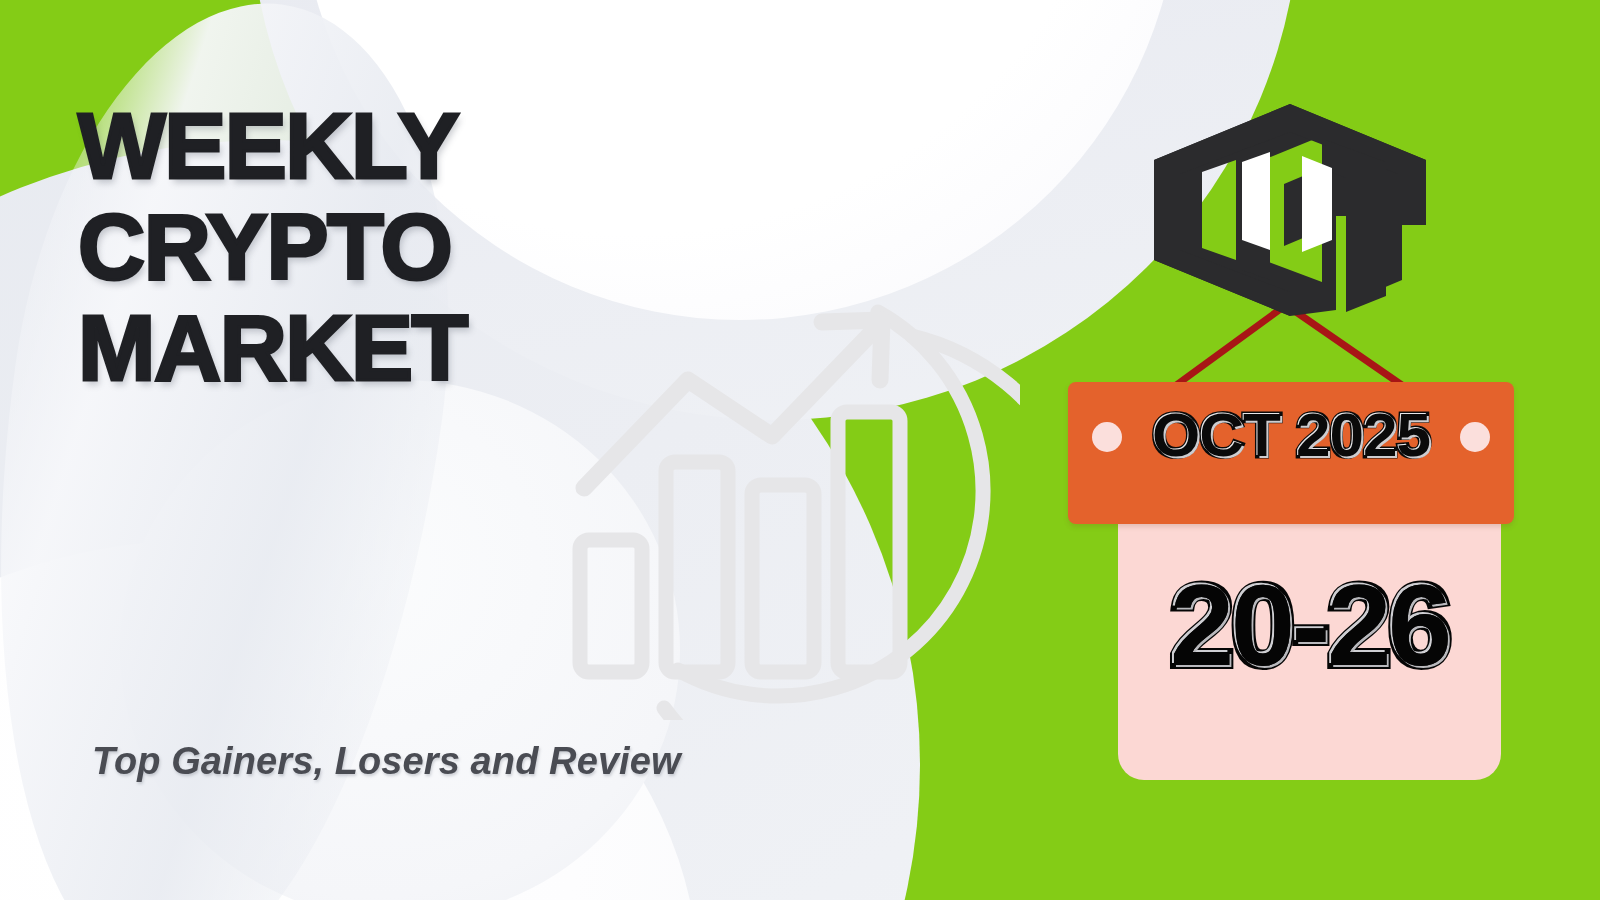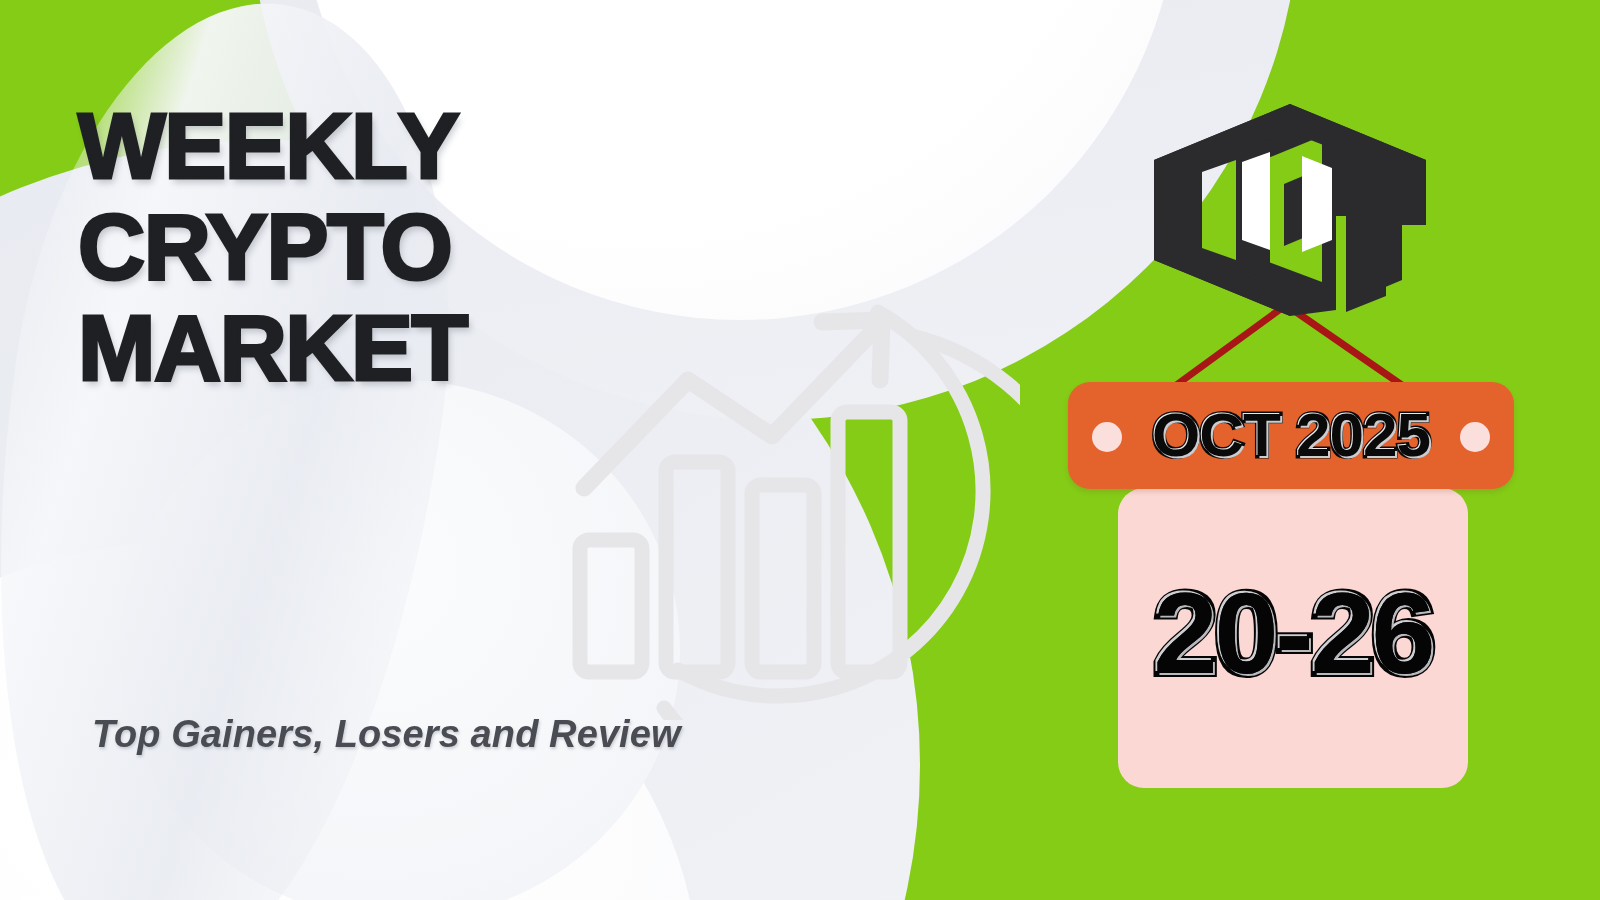--- a/index.html
+++ b/index.html
@@ -100,21 +100,21 @@
     letter-spacing: -1.5px;
     color: #1f2024;
     text-transform: uppercase;
     white-space: nowrap;
     text-shadow: 3px 5px 6px rgba(90,95,110,0.30);
     -webkit-text-stroke: 3.2px #1f2024;
   }
   #subtitle {
     position: absolute;
     left: 92px;
-    top: 713px;
+    top: 740px;
     font-family: "Liberation Sans", sans-serif;
     font-style: italic;
     font-weight: 700;
     font-size: 38px;
     letter-spacing: 0.1px;
     color: #4a4c53;
     white-space: nowrap;
     text-shadow: 1px 2px 3px rgba(120,125,138,0.35);
   }
 
@@ -139,25 +139,26 @@
     position: absolute;
     left: 0;
     top: 0;
     width: 520px;
     height: 400px;
   }
 
   #calendar-body {
     position: absolute;
     left: 88px;
-    top: 398px;
+    top: 390px;
     width: 350px;
     height: 300px;
     background: #fcd8d4;
     border-radius: 26px;
+    padding-left: 33px;
   }
 
   #calendar-days {
     position: absolute;
     left: 0;
     right: 0;
     top: 88px;
     text-align: center;
     font-family: "Liberation Sans", sans-serif;
     font-weight: 700;
@@ -168,23 +169,23 @@
     -webkit-text-stroke: 8px #050505;
     paint-order: stroke fill;
     text-shadow: 0 0 0 #050505, 2px 2px 0 #b9b9bd, -2px -2px 0 #cfcfd3;
   }
 
   #calendar-banner {
     position: absolute;
     left: 38px;
     top: 292px;
     width: 446px;
-    height: 107px;
+    height: 142px;
     background: #e4622c;
-    border-radius: 22px;
+    border-radius: 8px;
     box-shadow: 0 3px 5px rgba(120,70,45,0.18);
   }
   .eyelet {
     position: absolute;
     top: 40px;
     width: 30px;
     height: 30px;
     border-radius: 50%;
     background: #fbdfdc;
   }

